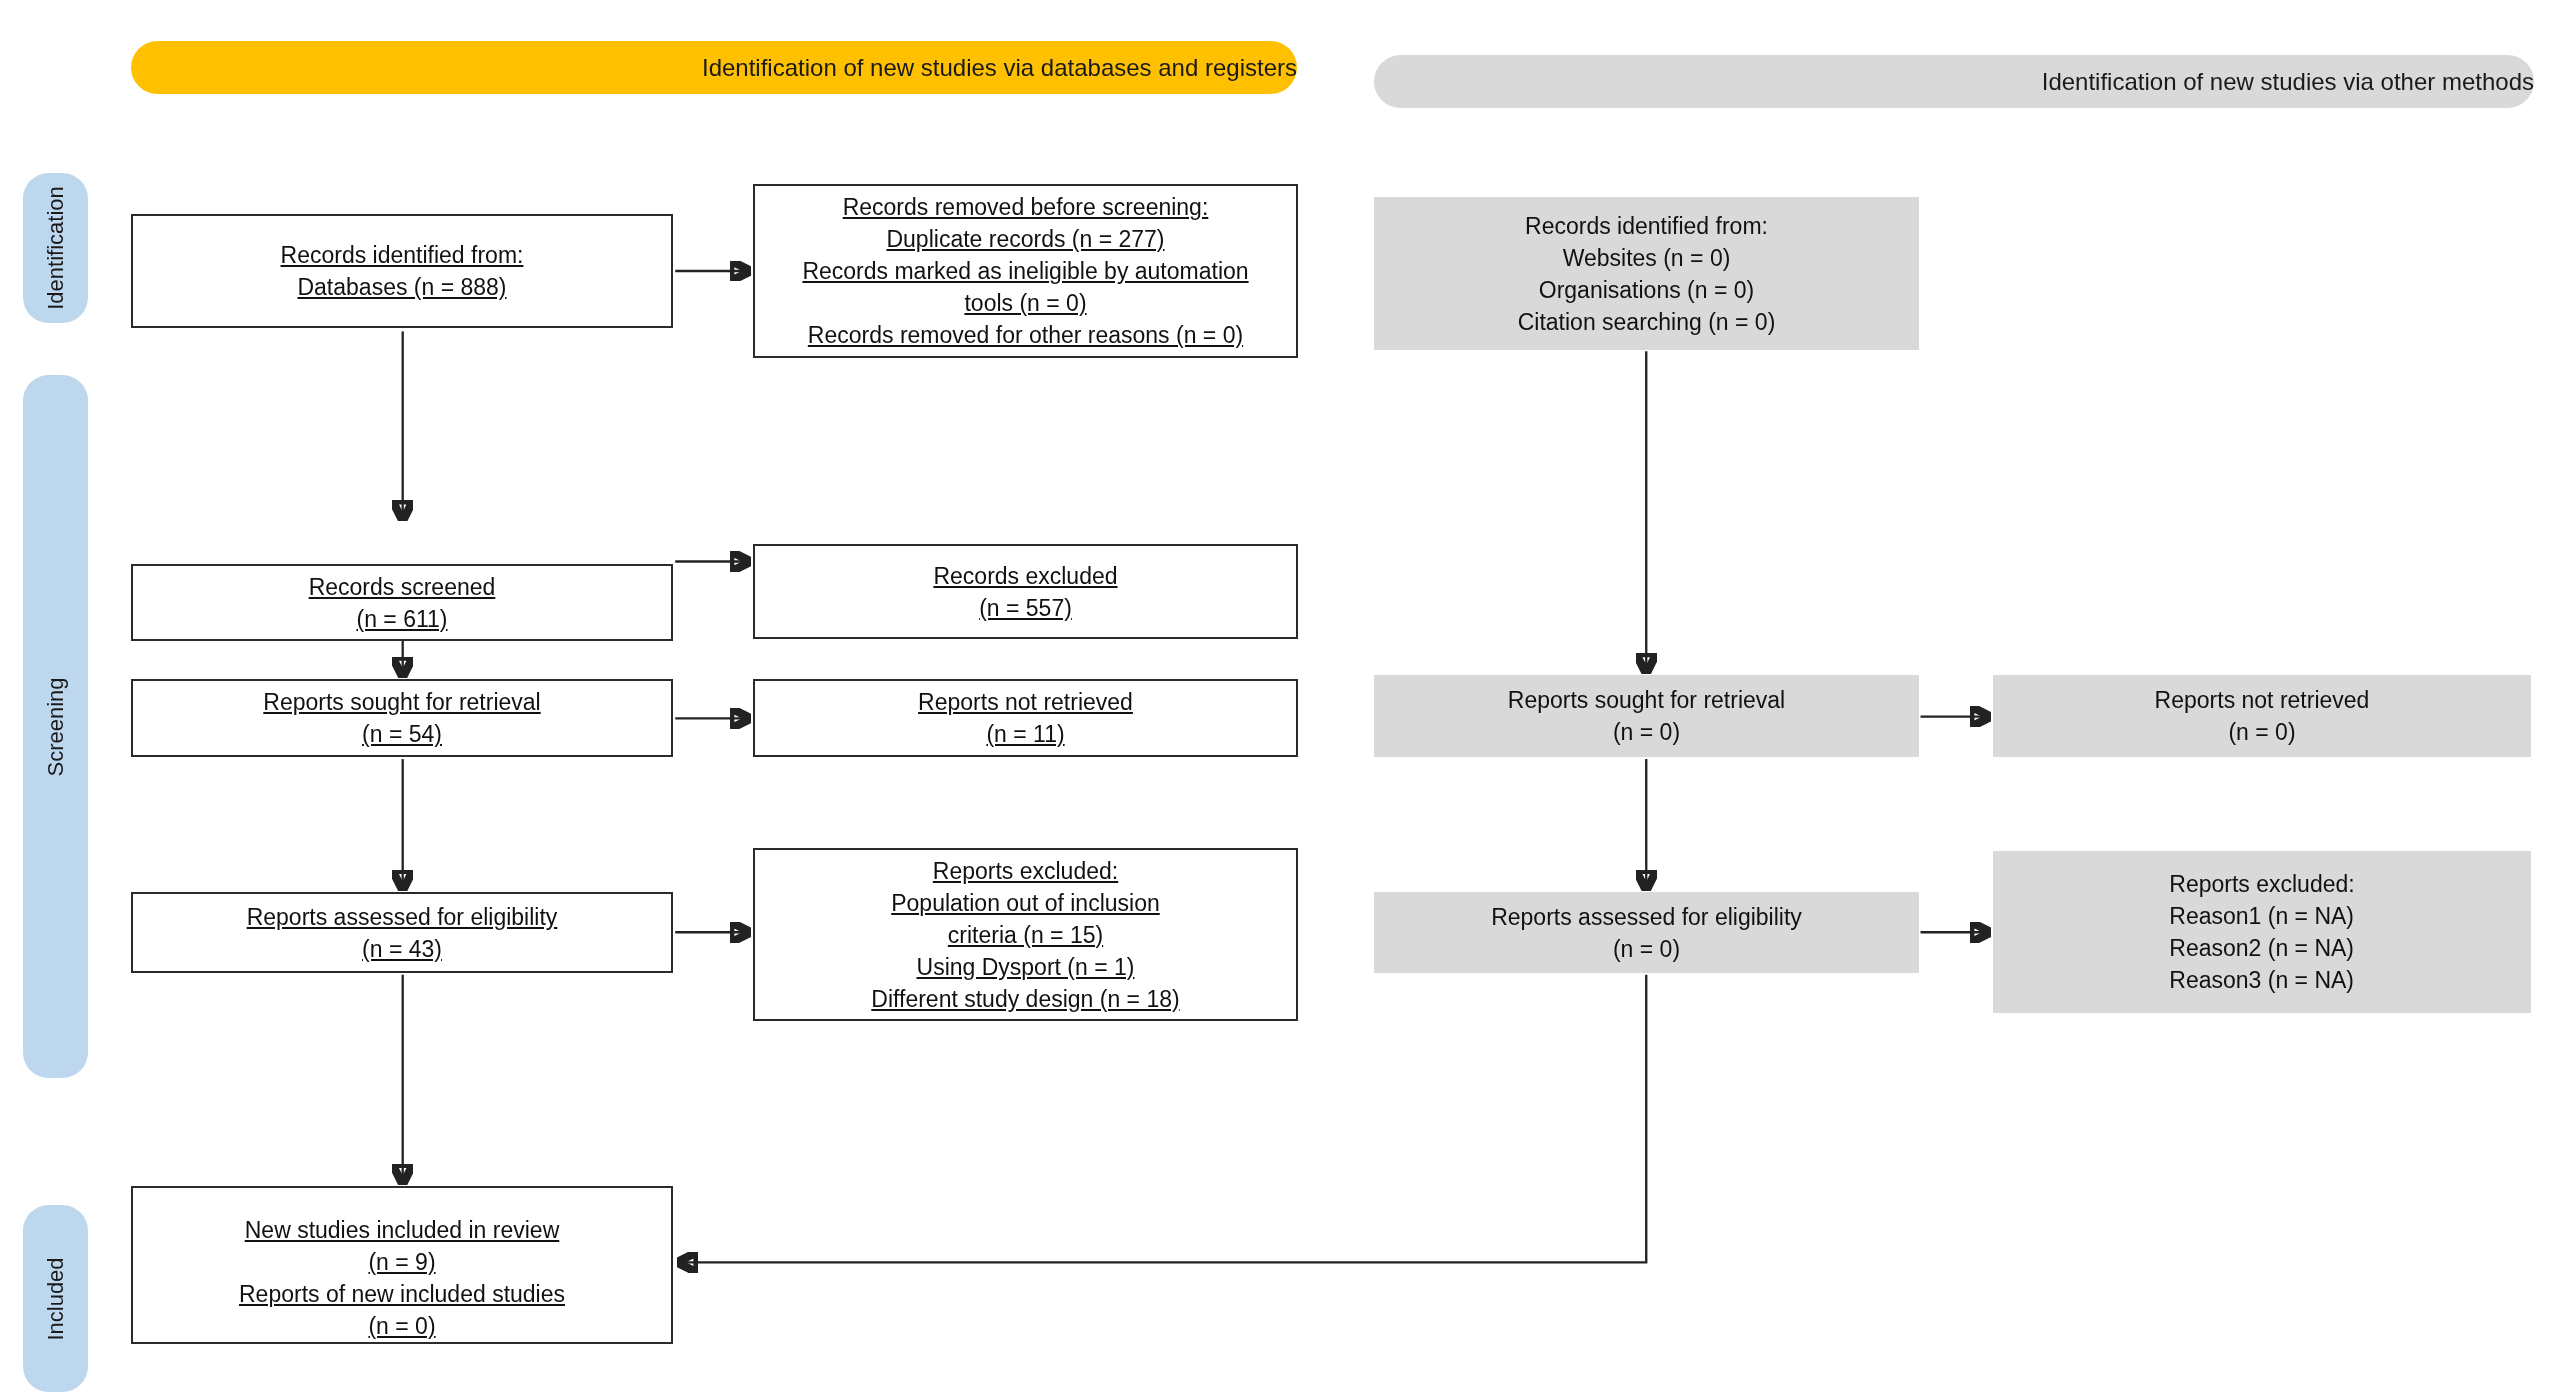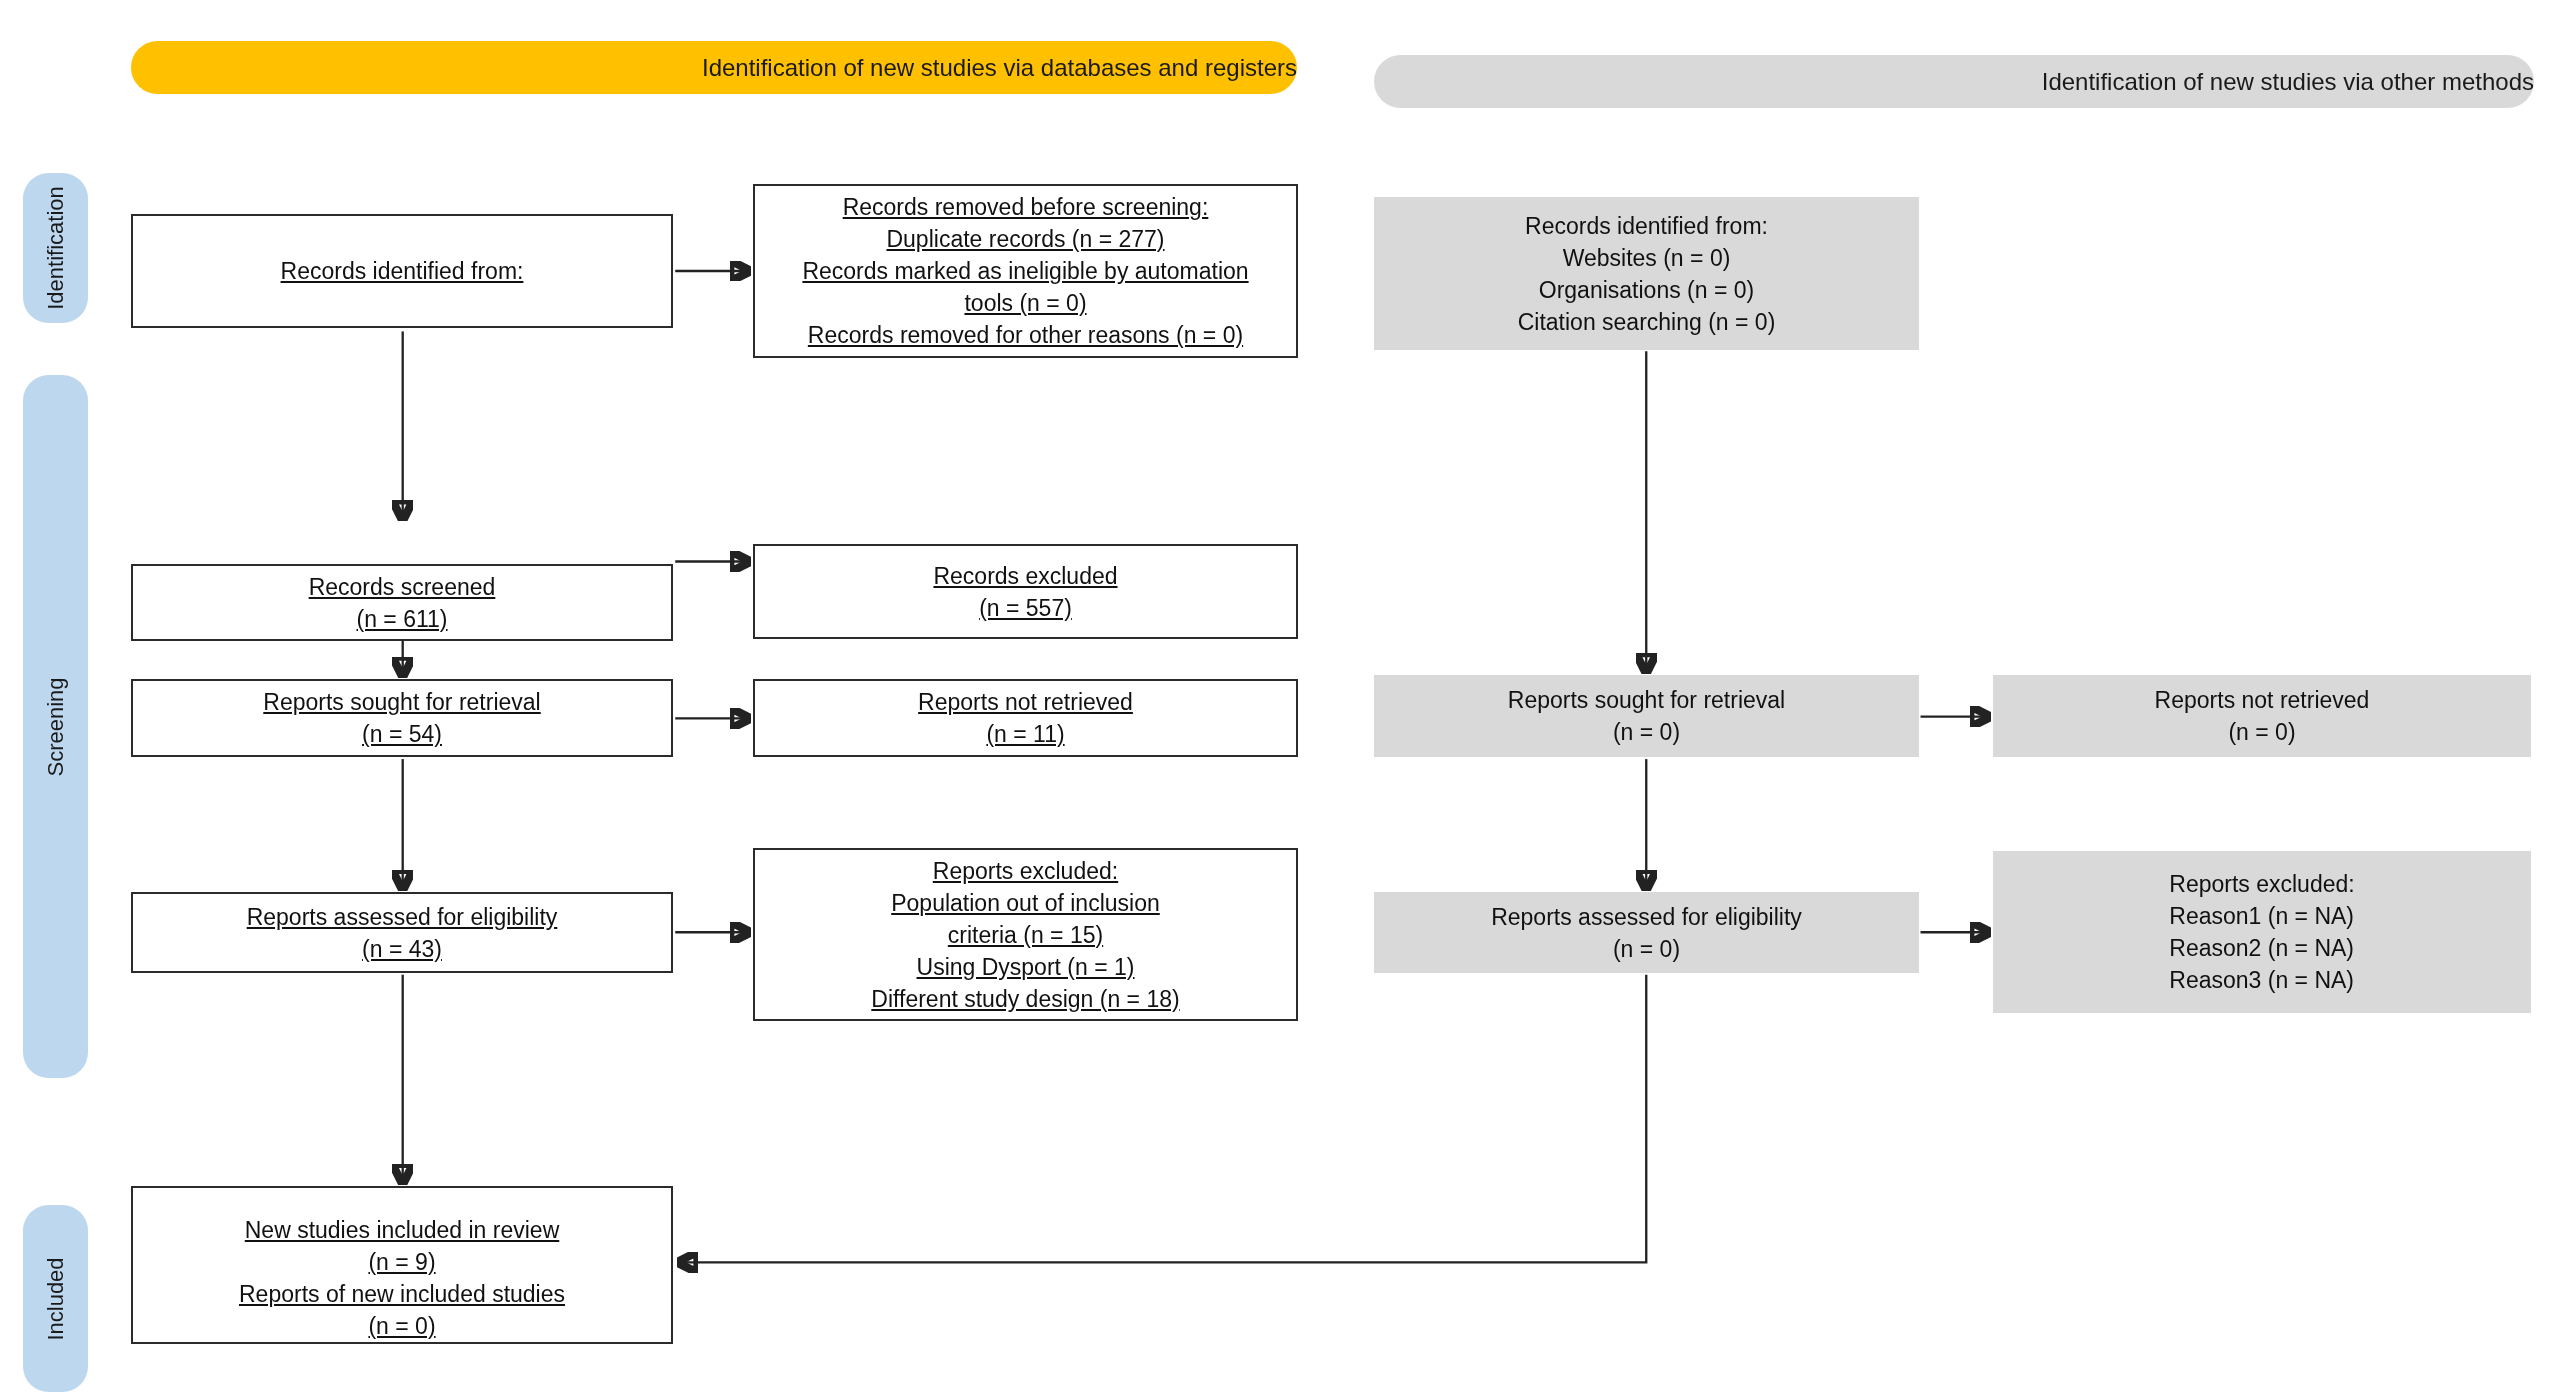--- a/index.html
+++ b/index.html
@@ -91,20 +91,21 @@
   <div class="stage screening">
     <span>Screening</span>
   </div>
   <div class="stage included">
     <span>Included</span>
   </div>
 
   <div class="box white b-db-identified">
     <div class="lines">
         <div>Records identified from:</div>
+        <div>Databases (n = 888)</div>
       </div>
   </div>
   <div class="box white b-removed">
     <div class="lines">
         <div>Records removed before screening:</div>
         <div>Duplicate records (n = 277)</div>
         <div>Records marked as ineligible by automation</div>
         <div>tools (n = 0)</div>
         <div>Records removed for other reasons (n = 0)</div>
       </div>

